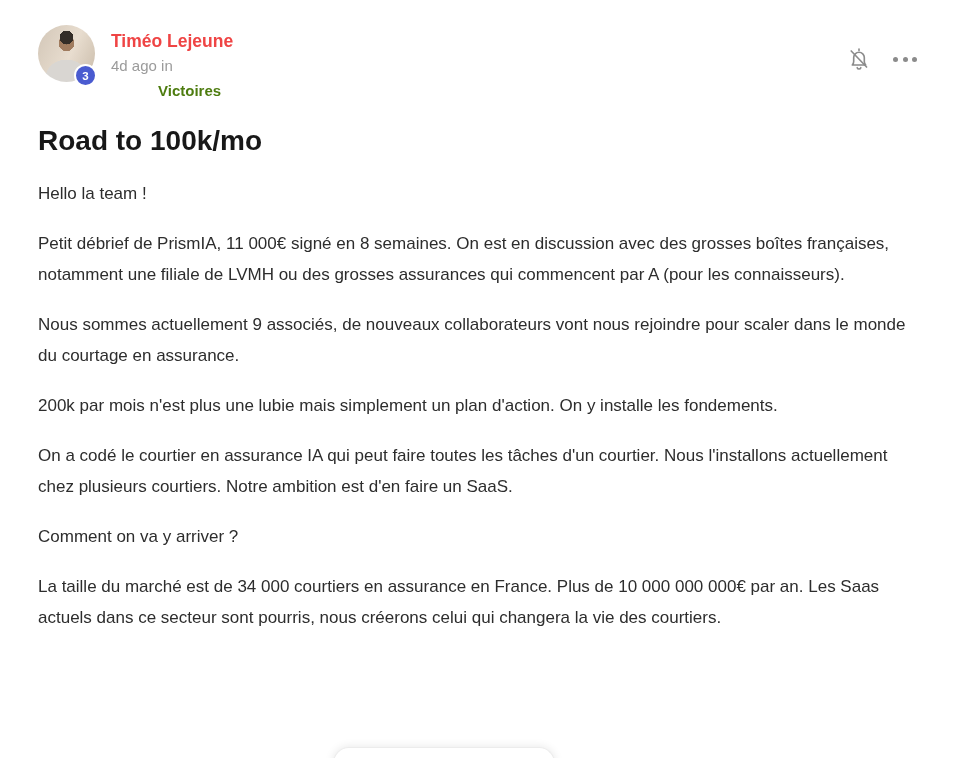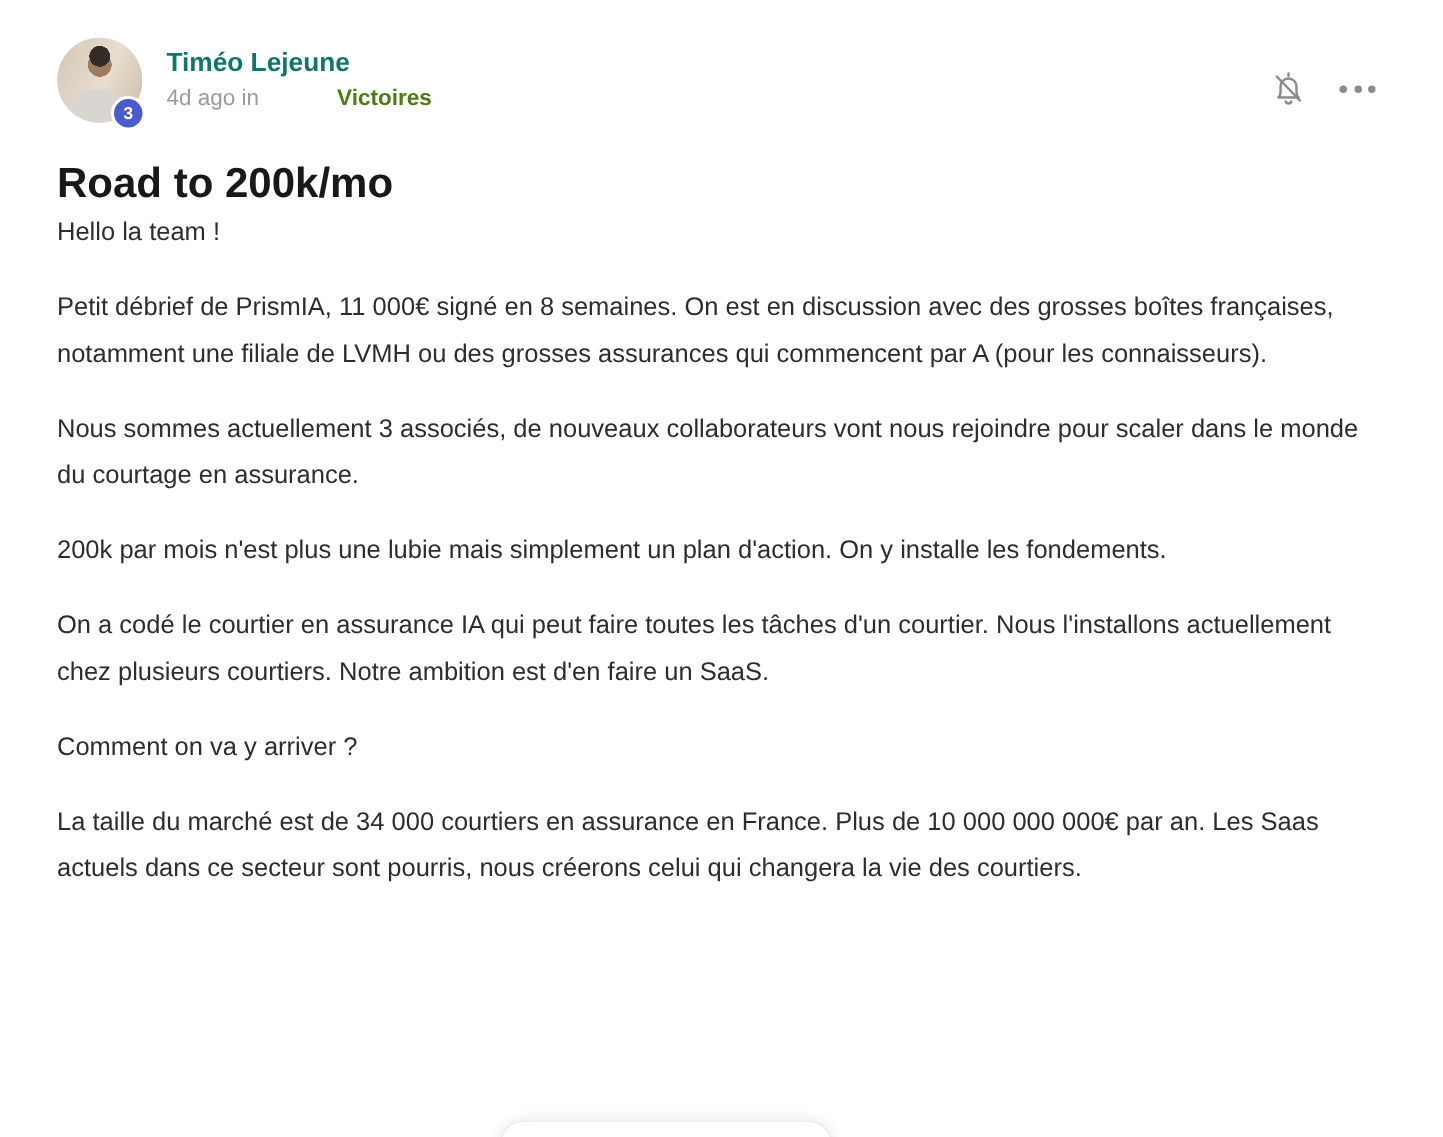--- a/index.html
+++ b/index.html
@@ -26,32 +26,32 @@
       linear-gradient(115deg, #d2c6b7 0%, #e8ddcf 55%, #c9bba9 100%);
   }
   .level-badge {
     position: absolute; right: -2px; bottom: -5px;
     width: 23px; height: 23px; border-radius: 50%;
     background: #4a5bd0; border: 2.5px solid #fff;
     color: #fff; font-size: 11.5px; font-weight: 700;
     display: flex; align-items: center; justify-content: center;
   }
   .author-block { margin-left: 16px; padding-top: 5px; }
-  .author-name { font-size: 17.5px; font-weight: 700; color: #0f766e; cursor: pointer; line-height: 22px; }
-  .meta-line { margin-top: 4px; font-size: 15px; color: #9b9b9b; display: flex; gap: 5px; line-height: 20px; }
+  .author-name { font-size: 17.5px; font-weight: 700; color: #ef4444; cursor: pointer; line-height: 22px; }
+  .meta-line { margin-top: 4px; font-size: 15px; color: #9b9b9b; display: flex; gap: 5px; line-height: 20px; flex-direction: column; }
   .group { font-weight: 700; color: #4d7c0f; cursor: pointer; margin-left: 47px; }
 
   .header-actions { margin-left: auto; display: flex; align-items: center; gap: 12px; padding-top: 17px; }
   .icon-btn { width: 34px; height: 34px; display: flex; align-items: center; justify-content: center; cursor: pointer; border-radius: 50%; }
   .dots { display: flex; gap: 4.5px; }
   .dots i { width: 5px; height: 5px; border-radius: 50%; background: #8b8b8b; }
 
   
   .title { margin: 23px 0 0; font-size: 28px; line-height: 34px; font-weight: 700; color: #181818; }
-  .post-body { max-width: 890px; }
+  .post-body { margin-top: 20px; max-width: 890px; }
   .post-body p { margin: 0 0 19px; font-size: 17px; line-height: 31px; color: #2d2d2d; }
 
   
   .bottom-pill {
     position: absolute; left: 333px; top: 747px;
     width: 222px; height: 30px;
     background: #fff;
     border: 1px solid #ececec; border-bottom: none;
     border-radius: 16px 16px 0 0;
     box-shadow: 0 0 10px rgba(0,0,0,0.10);
@@ -85,26 +85,26 @@
       <div class="icon-btn">
         <span class="dots">
             <i></i>
             <i></i>
             <i></i>
           </span>
       </div>
     </div>
   </div>
 
-  <h1 class="title">Road to 200k/mo</h1>
+  <h1 class="title">Road to 100k/mo</h1>
 
   <div class="post-body">
       <p>Hello la team !</p>
       <p>Petit débrief de PrismIA, 11 000€ signé en 8 semaines. On est en discussion avec des grosses boîtes françaises, notamment une filiale de LVMH ou des grosses assurances qui commencent par A (pour les connaisseurs).</p>
-      <p>Nous sommes actuellement 3 associés, de nouveaux collaborateurs vont nous rejoindre pour scaler dans le monde du courtage en assurance.</p>
+      <p>Nous sommes actuellement 9 associés, de nouveaux collaborateurs vont nous rejoindre pour scaler dans le monde du courtage en assurance.</p>
       <p>200k par mois n'est plus une lubie mais simplement un plan d'action. On y installe les fondements.</p>
       <p>On a codé le courtier en assurance IA qui peut faire toutes les tâches d'un courtier. Nous l'installons actuellement chez plusieurs courtiers. Notre ambition est d'en faire un SaaS.</p>
       <p>Comment on va y arriver ?</p>
       <p>La taille du marché est de 34 000 courtiers en assurance en France. Plus de 10 000 000 000€ par an. Les Saas actuels dans ce secteur sont pourris, nous créerons celui qui changera la vie des courtiers.</p>
     </div>
 </div>
 
 <div class="bottom-pill"></div>
 
 </body></html>

